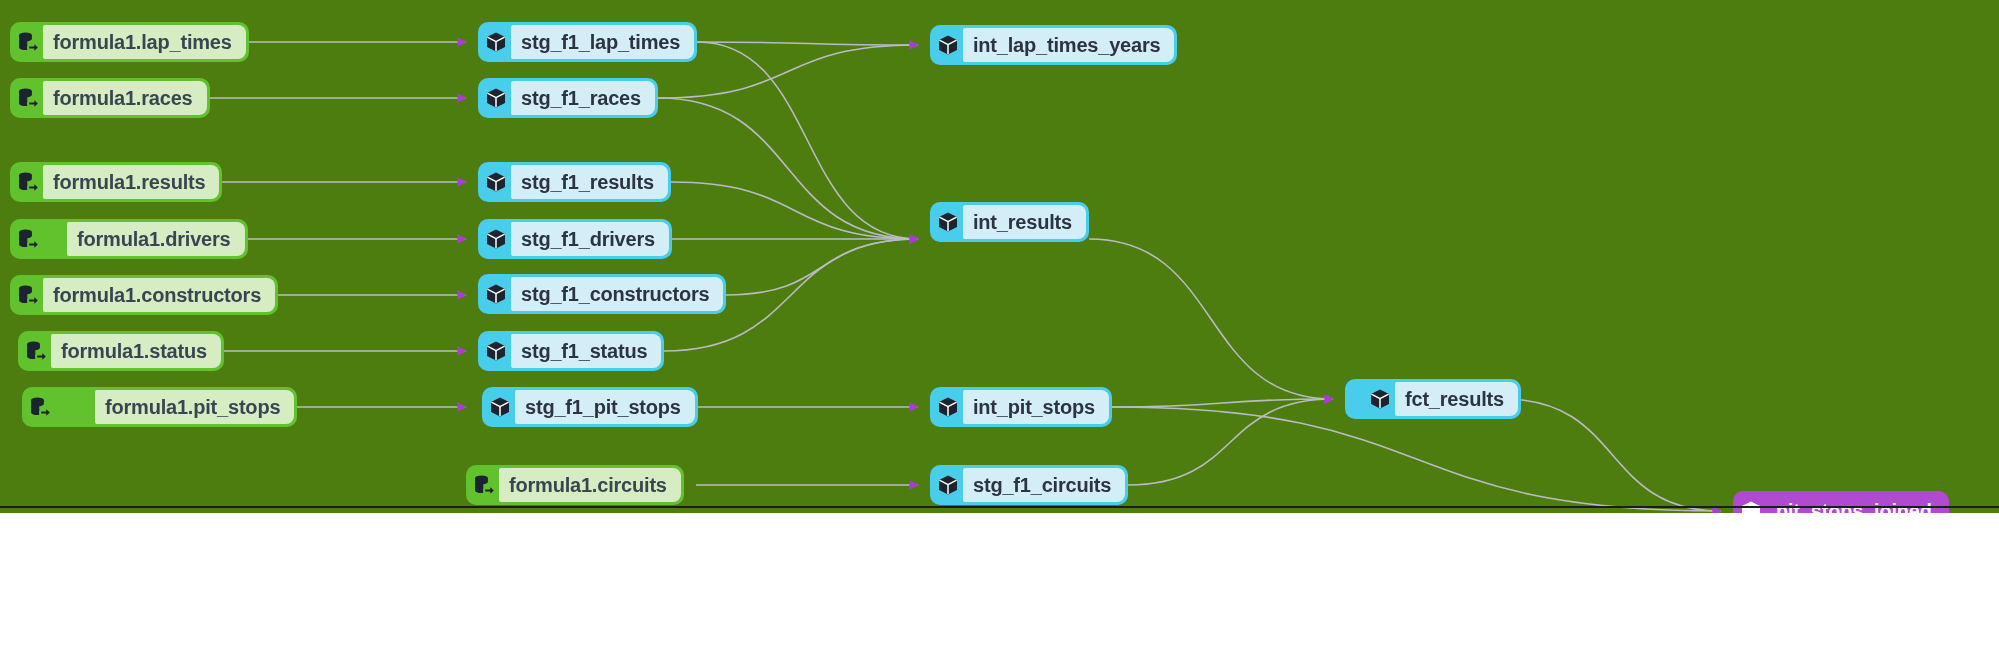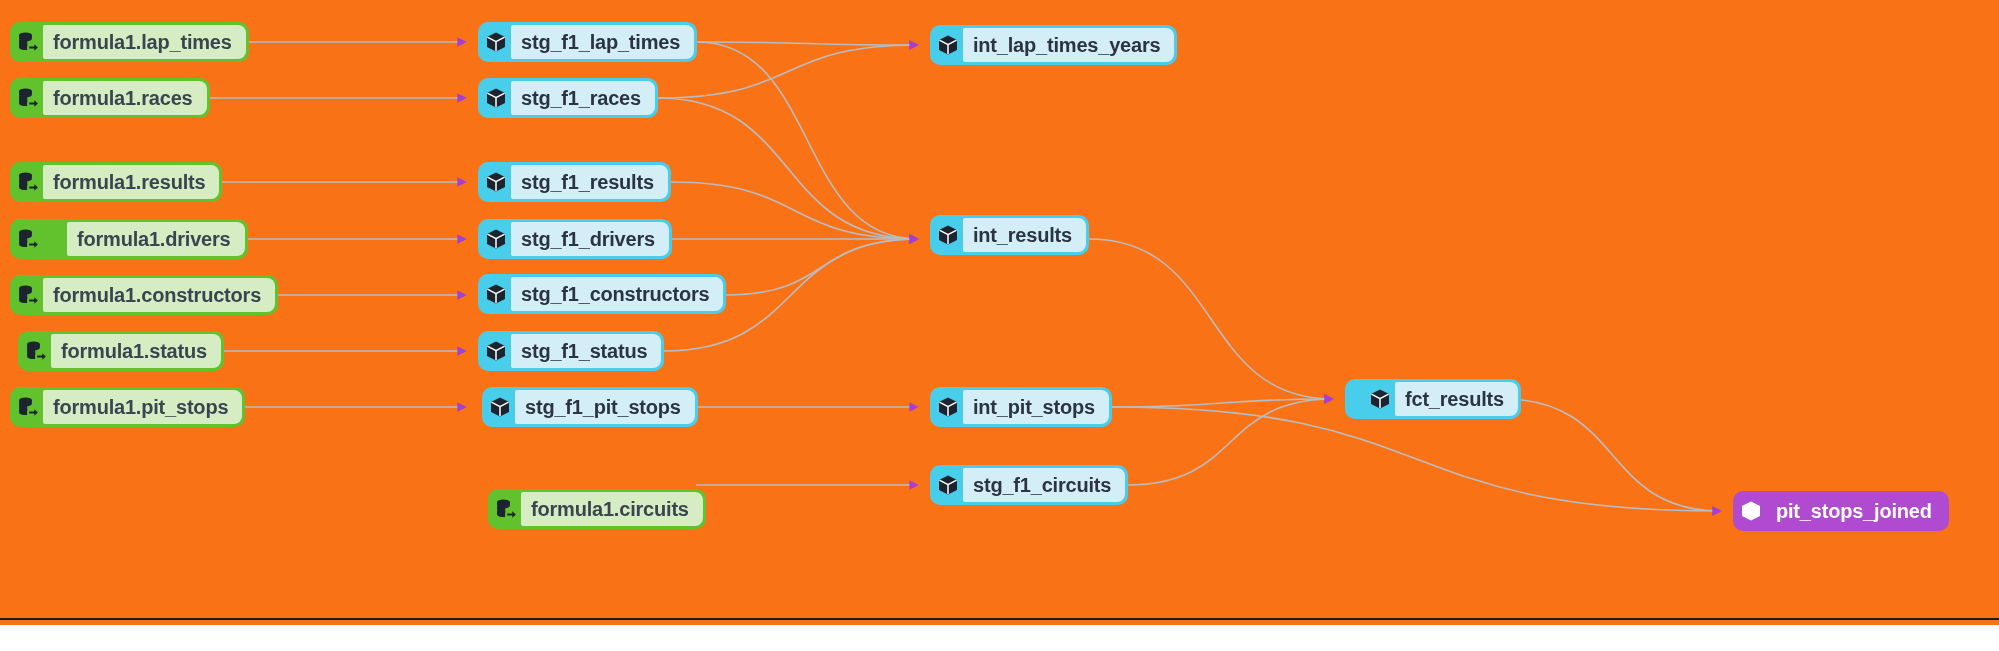--- a/index.html
+++ b/index.html
@@ -6,22 +6,22 @@
     margin: 0;
     padding: 0;
     background: #ffffff;
   }
   body {
     font-family: "Liberation Sans", sans-serif;
   }
   #canvas {
     position: relative;
     width: 1999px;
-    height: 625px;
-    background: #f97316;
+    height: 513px;
+    background: #4d7c0f;
     overflow: hidden;
   }
   #edge-layer {
     position: absolute;
     left: 0;
     top: 0;
     width: 1999px;
     height: 651px;
     pointer-events: none;
   }
@@ -204,33 +204,33 @@
           <svg width="24" height="24" viewBox="0 0 24 24" aria-hidden="true">
             <ellipse cx="9.5" cy="5.2" rx="6.4" ry="2.6" fill="#1c2430"></ellipse>
             <path d="M3.1 5.2v3.6c0 1.44 2.87 2.6 6.4 2.6s6.4-1.16 6.4-2.6V5.2" fill="#1c2430"></path>
             <path d="M3.1 9.6v3.6c0 1.44 2.87 2.6 6.4 2.6 .6 0 1.18-.03 1.72-.1V9.6" fill="#1c2430"></path>
             <path d="M3.1 14.1v3.3c0 1.44 2.87 2.6 6.4 2.6 .55 0 1.1-.03 1.6-.08V14.1" fill="#1c2430"></path>
             <path d="M13.2 16.4h5.1v-2.1l3.6 3.2-3.6 3.2v-2.1h-5.1z" fill="#1c2430"></path>
           </svg>
         </span>
         <span class="label">formula1.status</span>
       </div>
-      <div class="node source" style="left: 10px; top: 407px;">
+      <div class="node source" style="left: 22px; top: 407px; gap: 40px;">
         <span class="icon-box">
           <svg width="24" height="24" viewBox="0 0 24 24" aria-hidden="true">
             <ellipse cx="9.5" cy="5.2" rx="6.4" ry="2.6" fill="#1c2430"></ellipse>
             <path d="M3.1 5.2v3.6c0 1.44 2.87 2.6 6.4 2.6s6.4-1.16 6.4-2.6V5.2" fill="#1c2430"></path>
             <path d="M3.1 9.6v3.6c0 1.44 2.87 2.6 6.4 2.6 .6 0 1.18-.03 1.72-.1V9.6" fill="#1c2430"></path>
             <path d="M3.1 14.1v3.3c0 1.44 2.87 2.6 6.4 2.6 .55 0 1.1-.03 1.6-.08V14.1" fill="#1c2430"></path>
             <path d="M13.2 16.4h5.1v-2.1l3.6 3.2-3.6 3.2v-2.1h-5.1z" fill="#1c2430"></path>
           </svg>
         </span>
         <span class="label">formula1.pit_stops</span>
       </div>
-      <div class="node source" style="left: 488px; top: 485px; margin-top: 24px;">
+      <div class="node source" style="left: 466px; top: 485px;">
         <span class="icon-box">
           <svg width="24" height="24" viewBox="0 0 24 24" aria-hidden="true">
             <ellipse cx="9.5" cy="5.2" rx="6.4" ry="2.6" fill="#1c2430"></ellipse>
             <path d="M3.1 5.2v3.6c0 1.44 2.87 2.6 6.4 2.6s6.4-1.16 6.4-2.6V5.2" fill="#1c2430"></path>
             <path d="M3.1 9.6v3.6c0 1.44 2.87 2.6 6.4 2.6 .6 0 1.18-.03 1.72-.1V9.6" fill="#1c2430"></path>
             <path d="M3.1 14.1v3.3c0 1.44 2.87 2.6 6.4 2.6 .55 0 1.1-.03 1.6-.08V14.1" fill="#1c2430"></path>
             <path d="M13.2 16.4h5.1v-2.1l3.6 3.2-3.6 3.2v-2.1h-5.1z" fill="#1c2430"></path>
           </svg>
         </span>
         <span class="label">formula1.circuits</span>
@@ -318,21 +318,21 @@
       <div class="node model" style="left: 930px; top: 45px;">
         <span class="icon-box">
           <svg width="24" height="24" viewBox="0 0 24 24" aria-hidden="true">
             <path d="M12 2.4 21 7.1v9.8L12 21.6 3 16.9V7.1Z" fill="#1c2430"></path>
             <path d="M3.4 7.2 12 11.6l8.6-4.4" fill="none" stroke="#ffffff" stroke-width="1.5" stroke-linejoin="round"></path>
             <path d="M12 11.8v9.3" fill="none" stroke="#ffffff" stroke-width="1.5"></path>
           </svg>
         </span>
         <span class="label">int_lap_times_years</span>
       </div>
-      <div class="node model" style="left: 930px; top: 235px;">
+      <div class="node model" style="left: 930px; top: 222px;">
         <span class="icon-box">
           <svg width="24" height="24" viewBox="0 0 24 24" aria-hidden="true">
             <path d="M12 2.4 21 7.1v9.8L12 21.6 3 16.9V7.1Z" fill="#1c2430"></path>
             <path d="M3.4 7.2 12 11.6l8.6-4.4" fill="none" stroke="#ffffff" stroke-width="1.5" stroke-linejoin="round"></path>
             <path d="M12 11.8v9.3" fill="none" stroke="#ffffff" stroke-width="1.5"></path>
           </svg>
         </span>
         <span class="label">int_results</span>
       </div>
       <div class="node model" style="left: 930px; top: 407px;">

